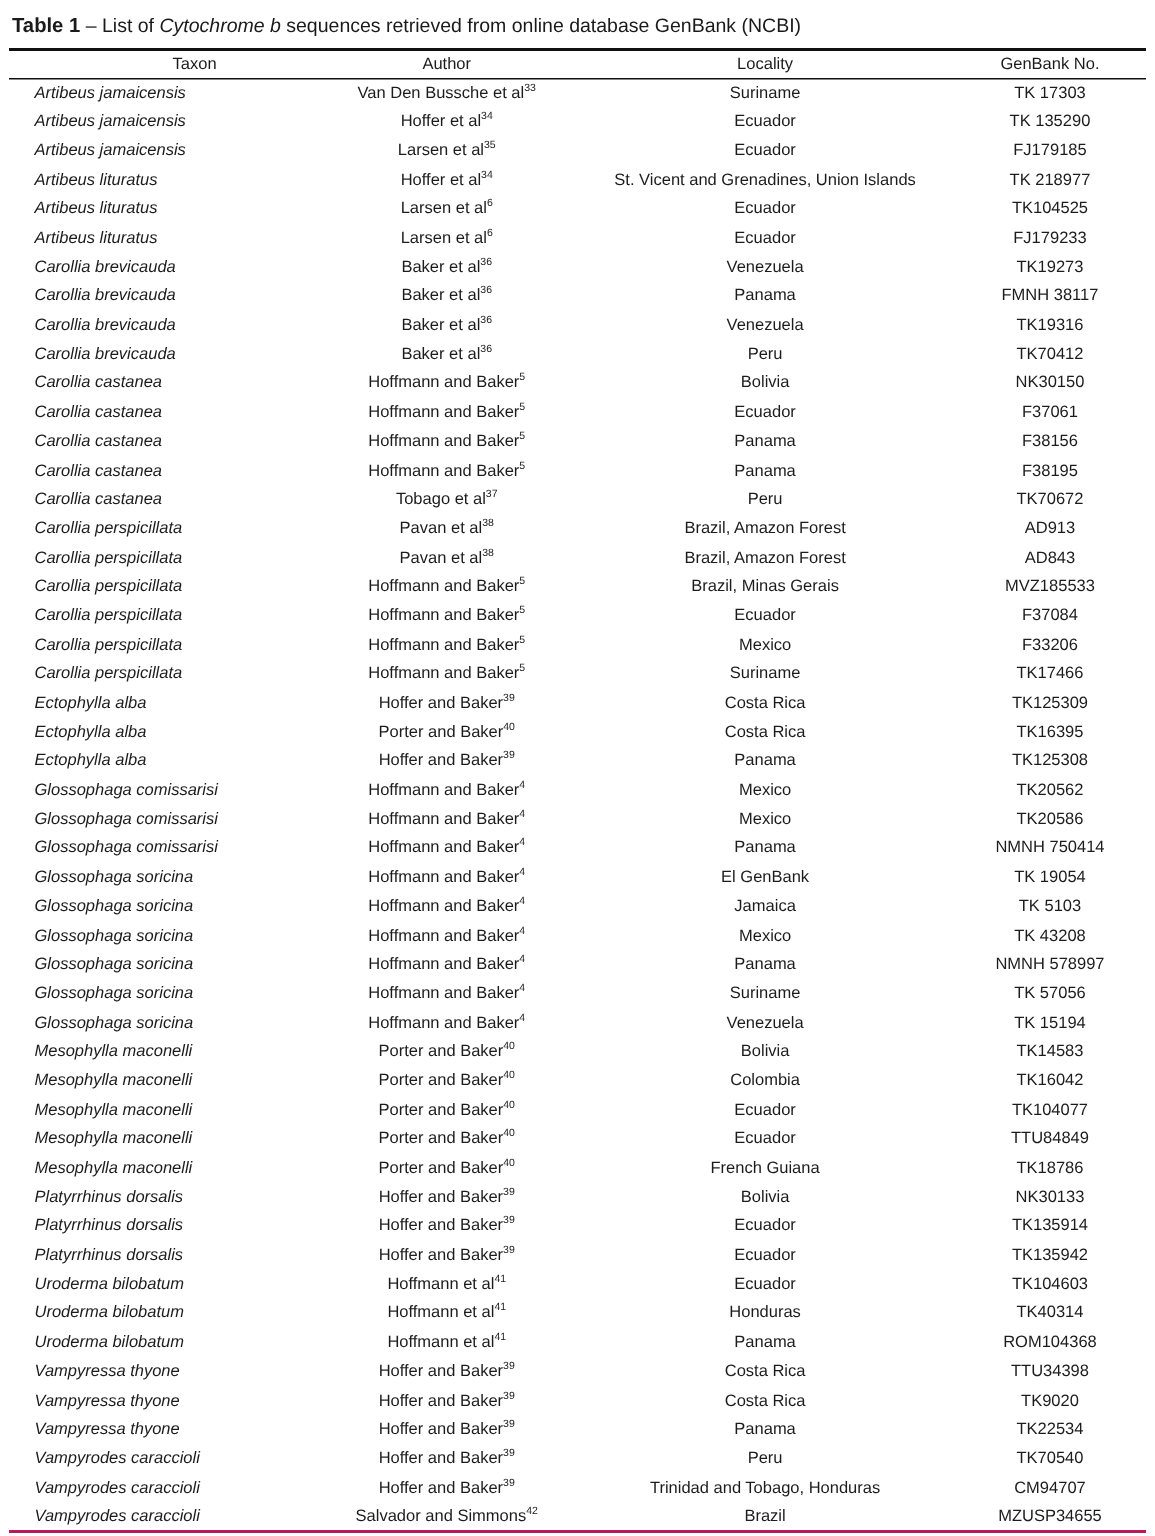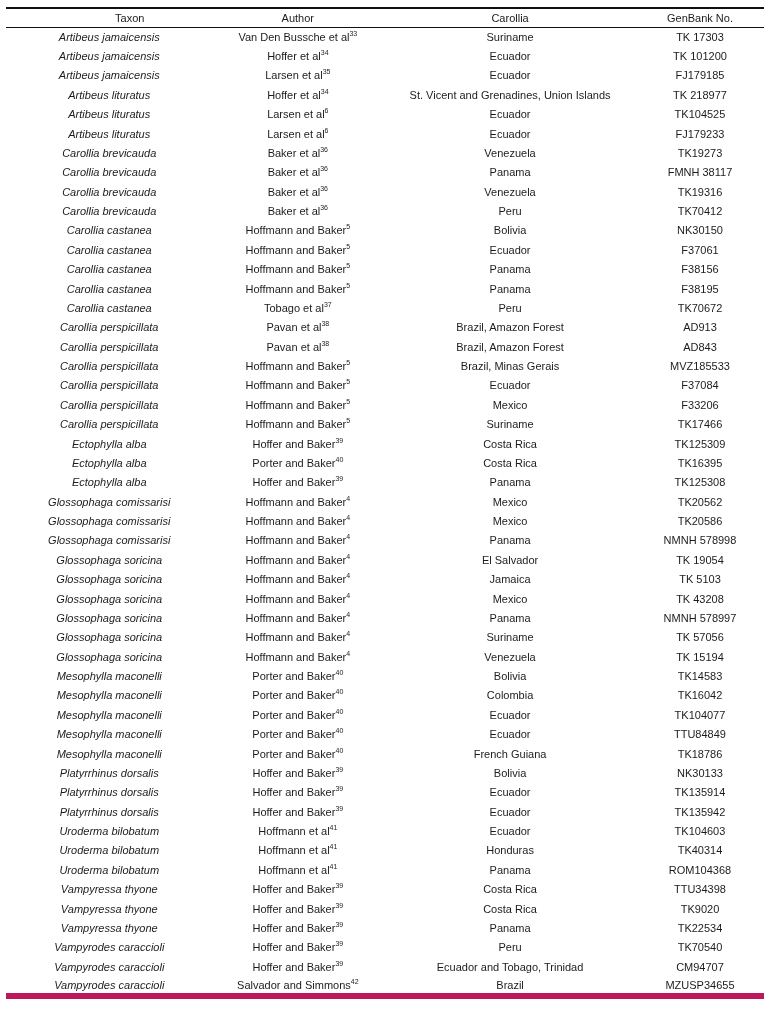--- a/index.html
+++ b/index.html
@@ -18,21 +18,21 @@
     margin: 2px 0 7px 2px;
     color: #1a1a1a;
     white-space: nowrap;
   }
   .title .t-bold { font-weight: bold; font-size: 13.5px; }
   .title .t-italic { font-style: italic; }
   table {
     width: 758px;
     border-collapse: collapse;
     table-layout: fixed;
-    border-bottom: 6px solid #be185d;
+    border-bottom: 2px solid #be185d;
   }
   col.c-taxon   { width: 25%; }
   col.c-author  { width: 27%; }
   col.c-locality{ width: 29%; }
   col.c-genbank { width: 19%; }
   thead tr {
     border-top: 2px solid #101010;
     border-bottom: 1.5px solid #101010;
   }
   th {
@@ -48,64 +48,67 @@
   td {
     font-size: 11px;
     height: 19.38px;
     padding: 0;
     text-align: center;
     white-space: nowrap;
     overflow: hidden;
     color: #1c1c1c;
   }
   td.taxon {
-    text-align: center;
+    text-align: left;
     padding-left: 17px;
     font-style: italic;
   }
   td.genbank { padding-left: 16px; }
   sup {
     font-size: 7px;
     line-height: 0;
     vertical-align: super;
   }
 </style>
 </head>
 <body>
 
 <div class="page">
 
+  <div class="title">
+    <span class="t-bold">Table 1</span><span> – </span><span>List of </span><span class="t-italic">Cytochrome b</span><span> sequences retrieved from online database GenBank (NCBI)</span>
+  </div>
 
   <table>
     <colgroup>
       <col class="c-taxon">
       <col class="c-author">
       <col class="c-locality">
       <col class="c-genbank">
     </colgroup>
     <thead>
       <tr>
         <th class="h-taxon">Taxon</th>
         <th class="h-author">Author</th>
-        <th class="h-locality">Carollia</th>
+        <th class="h-locality">Locality</th>
         <th class="h-genbank">GenBank No.</th>
       </tr>
     </thead>
     <tbody id="tbody">
         <tr>
           <td class="taxon">Artibeus jamaicensis</td>
           <td class="author"><span>Van Den Bussche et al</span><sup>33</sup></td>
           <td class="locality">Suriname</td>
           <td class="genbank">TK 17303</td>
         </tr>
         <tr>
           <td class="taxon">Artibeus jamaicensis</td>
           <td class="author"><span>Hoffer et al</span><sup>34</sup></td>
           <td class="locality">Ecuador</td>
-          <td class="genbank">TK 101200</td>
+          <td class="genbank">TK 135290</td>
         </tr>
         <tr>
           <td class="taxon">Artibeus jamaicensis</td>
           <td class="author"><span>Larsen et al</span><sup>35</sup></td>
           <td class="locality">Ecuador</td>
           <td class="genbank">FJ179185</td>
         </tr>
         <tr>
           <td class="taxon">Artibeus lituratus</td>
           <td class="author"><span>Hoffer et al</span><sup>34</sup></td>
@@ -241,26 +244,26 @@
         <tr>
           <td class="taxon">Glossophaga comissarisi</td>
           <td class="author"><span>Hoffmann and Baker</span><sup>4</sup></td>
           <td class="locality">Mexico</td>
           <td class="genbank">TK20586</td>
         </tr>
         <tr>
           <td class="taxon">Glossophaga comissarisi</td>
           <td class="author"><span>Hoffmann and Baker</span><sup>4</sup></td>
           <td class="locality">Panama</td>
-          <td class="genbank">NMNH 578998</td>
-        </tr>
-        <tr>
-          <td class="taxon">Glossophaga soricina</td>
-          <td class="author"><span>Hoffmann and Baker</span><sup>4</sup></td>
-          <td class="locality">El Salvador</td>
+          <td class="genbank">NMNH 750414</td>
+        </tr>
+        <tr>
+          <td class="taxon">Glossophaga soricina</td>
+          <td class="author"><span>Hoffmann and Baker</span><sup>4</sup></td>
+          <td class="locality">El GenBank</td>
           <td class="genbank">TK 19054</td>
         </tr>
         <tr>
           <td class="taxon">Glossophaga soricina</td>
           <td class="author"><span>Hoffmann and Baker</span><sup>4</sup></td>
           <td class="locality">Jamaica</td>
           <td class="genbank">TK 5103</td>
         </tr>
         <tr>
           <td class="taxon">Glossophaga soricina</td>
@@ -372,21 +375,21 @@
         </tr>
         <tr>
           <td class="taxon">Vampyrodes caraccioli</td>
           <td class="author"><span>Hoffer and Baker</span><sup>39</sup></td>
           <td class="locality">Peru</td>
           <td class="genbank">TK70540</td>
         </tr>
         <tr>
           <td class="taxon">Vampyrodes caraccioli</td>
           <td class="author"><span>Hoffer and Baker</span><sup>39</sup></td>
-          <td class="locality">Ecuador and Tobago, Trinidad</td>
+          <td class="locality">Trinidad and Tobago, Honduras</td>
           <td class="genbank">CM94707</td>
         </tr>
         <tr>
           <td class="taxon">Vampyrodes caraccioli</td>
           <td class="author"><span>Salvador and Simmons</span><sup>42</sup></td>
           <td class="locality">Brazil</td>
           <td class="genbank">MZUSP34655</td>
         </tr>
       </tbody>
   </table>

